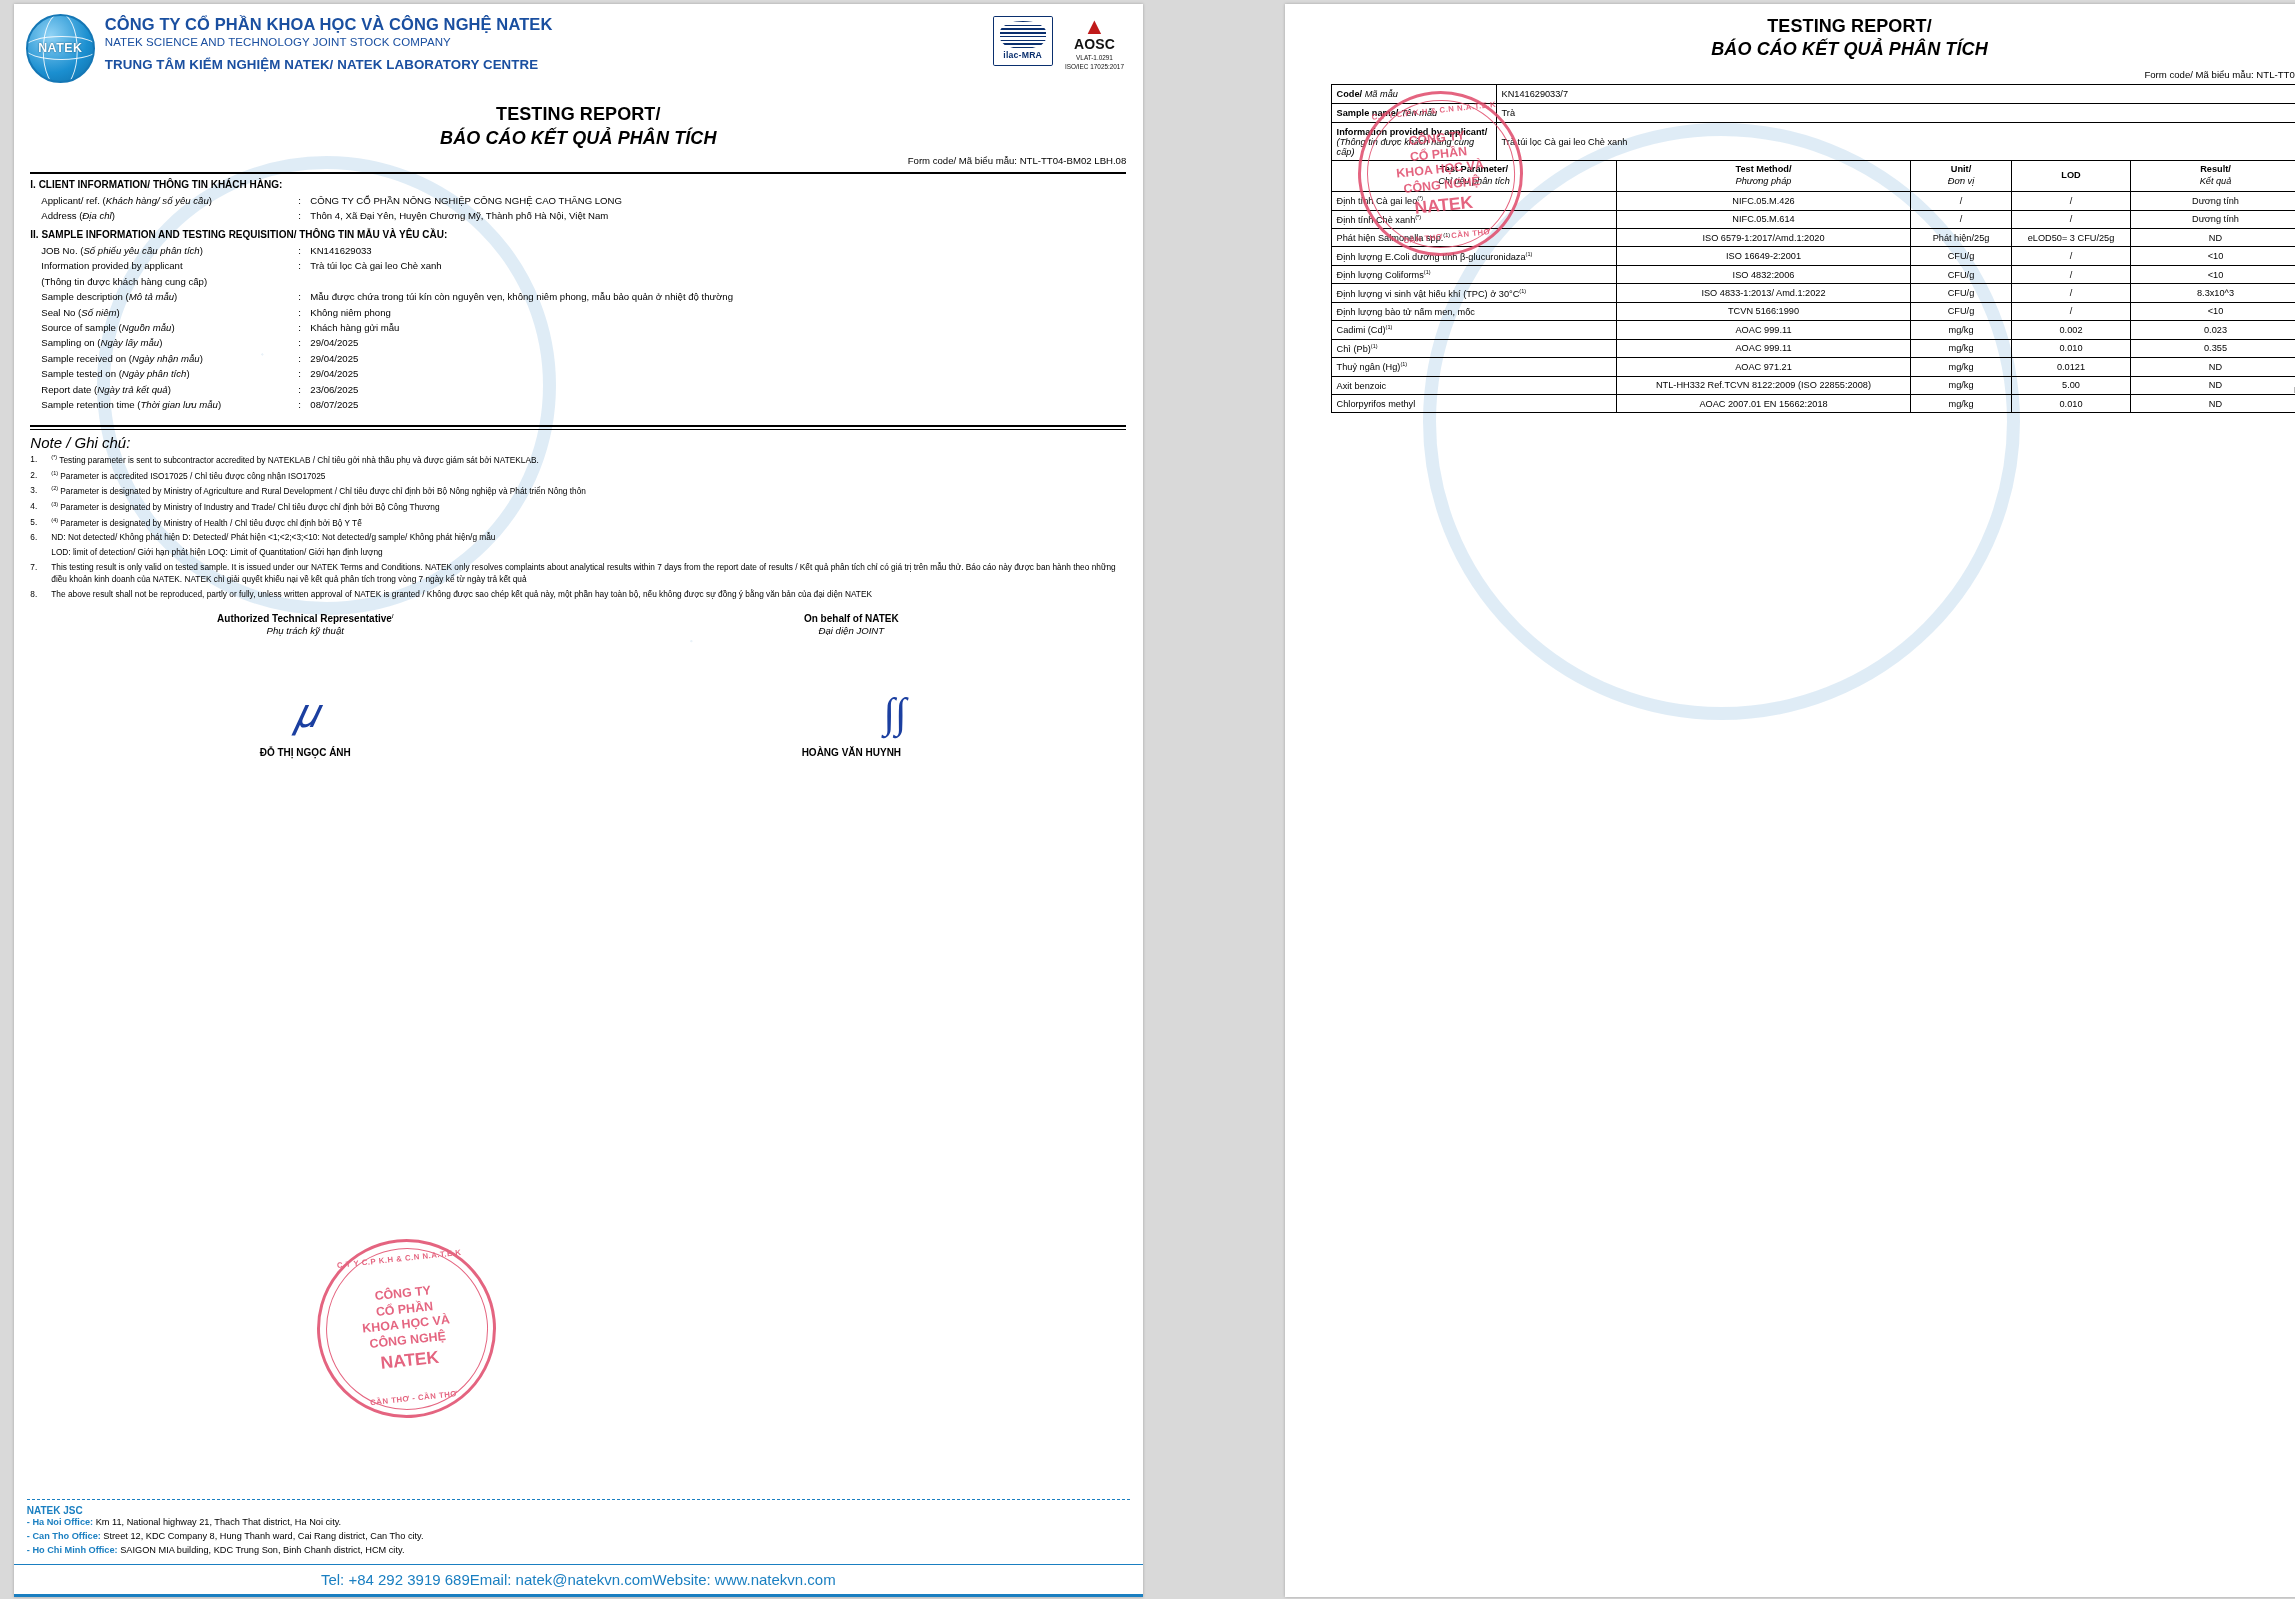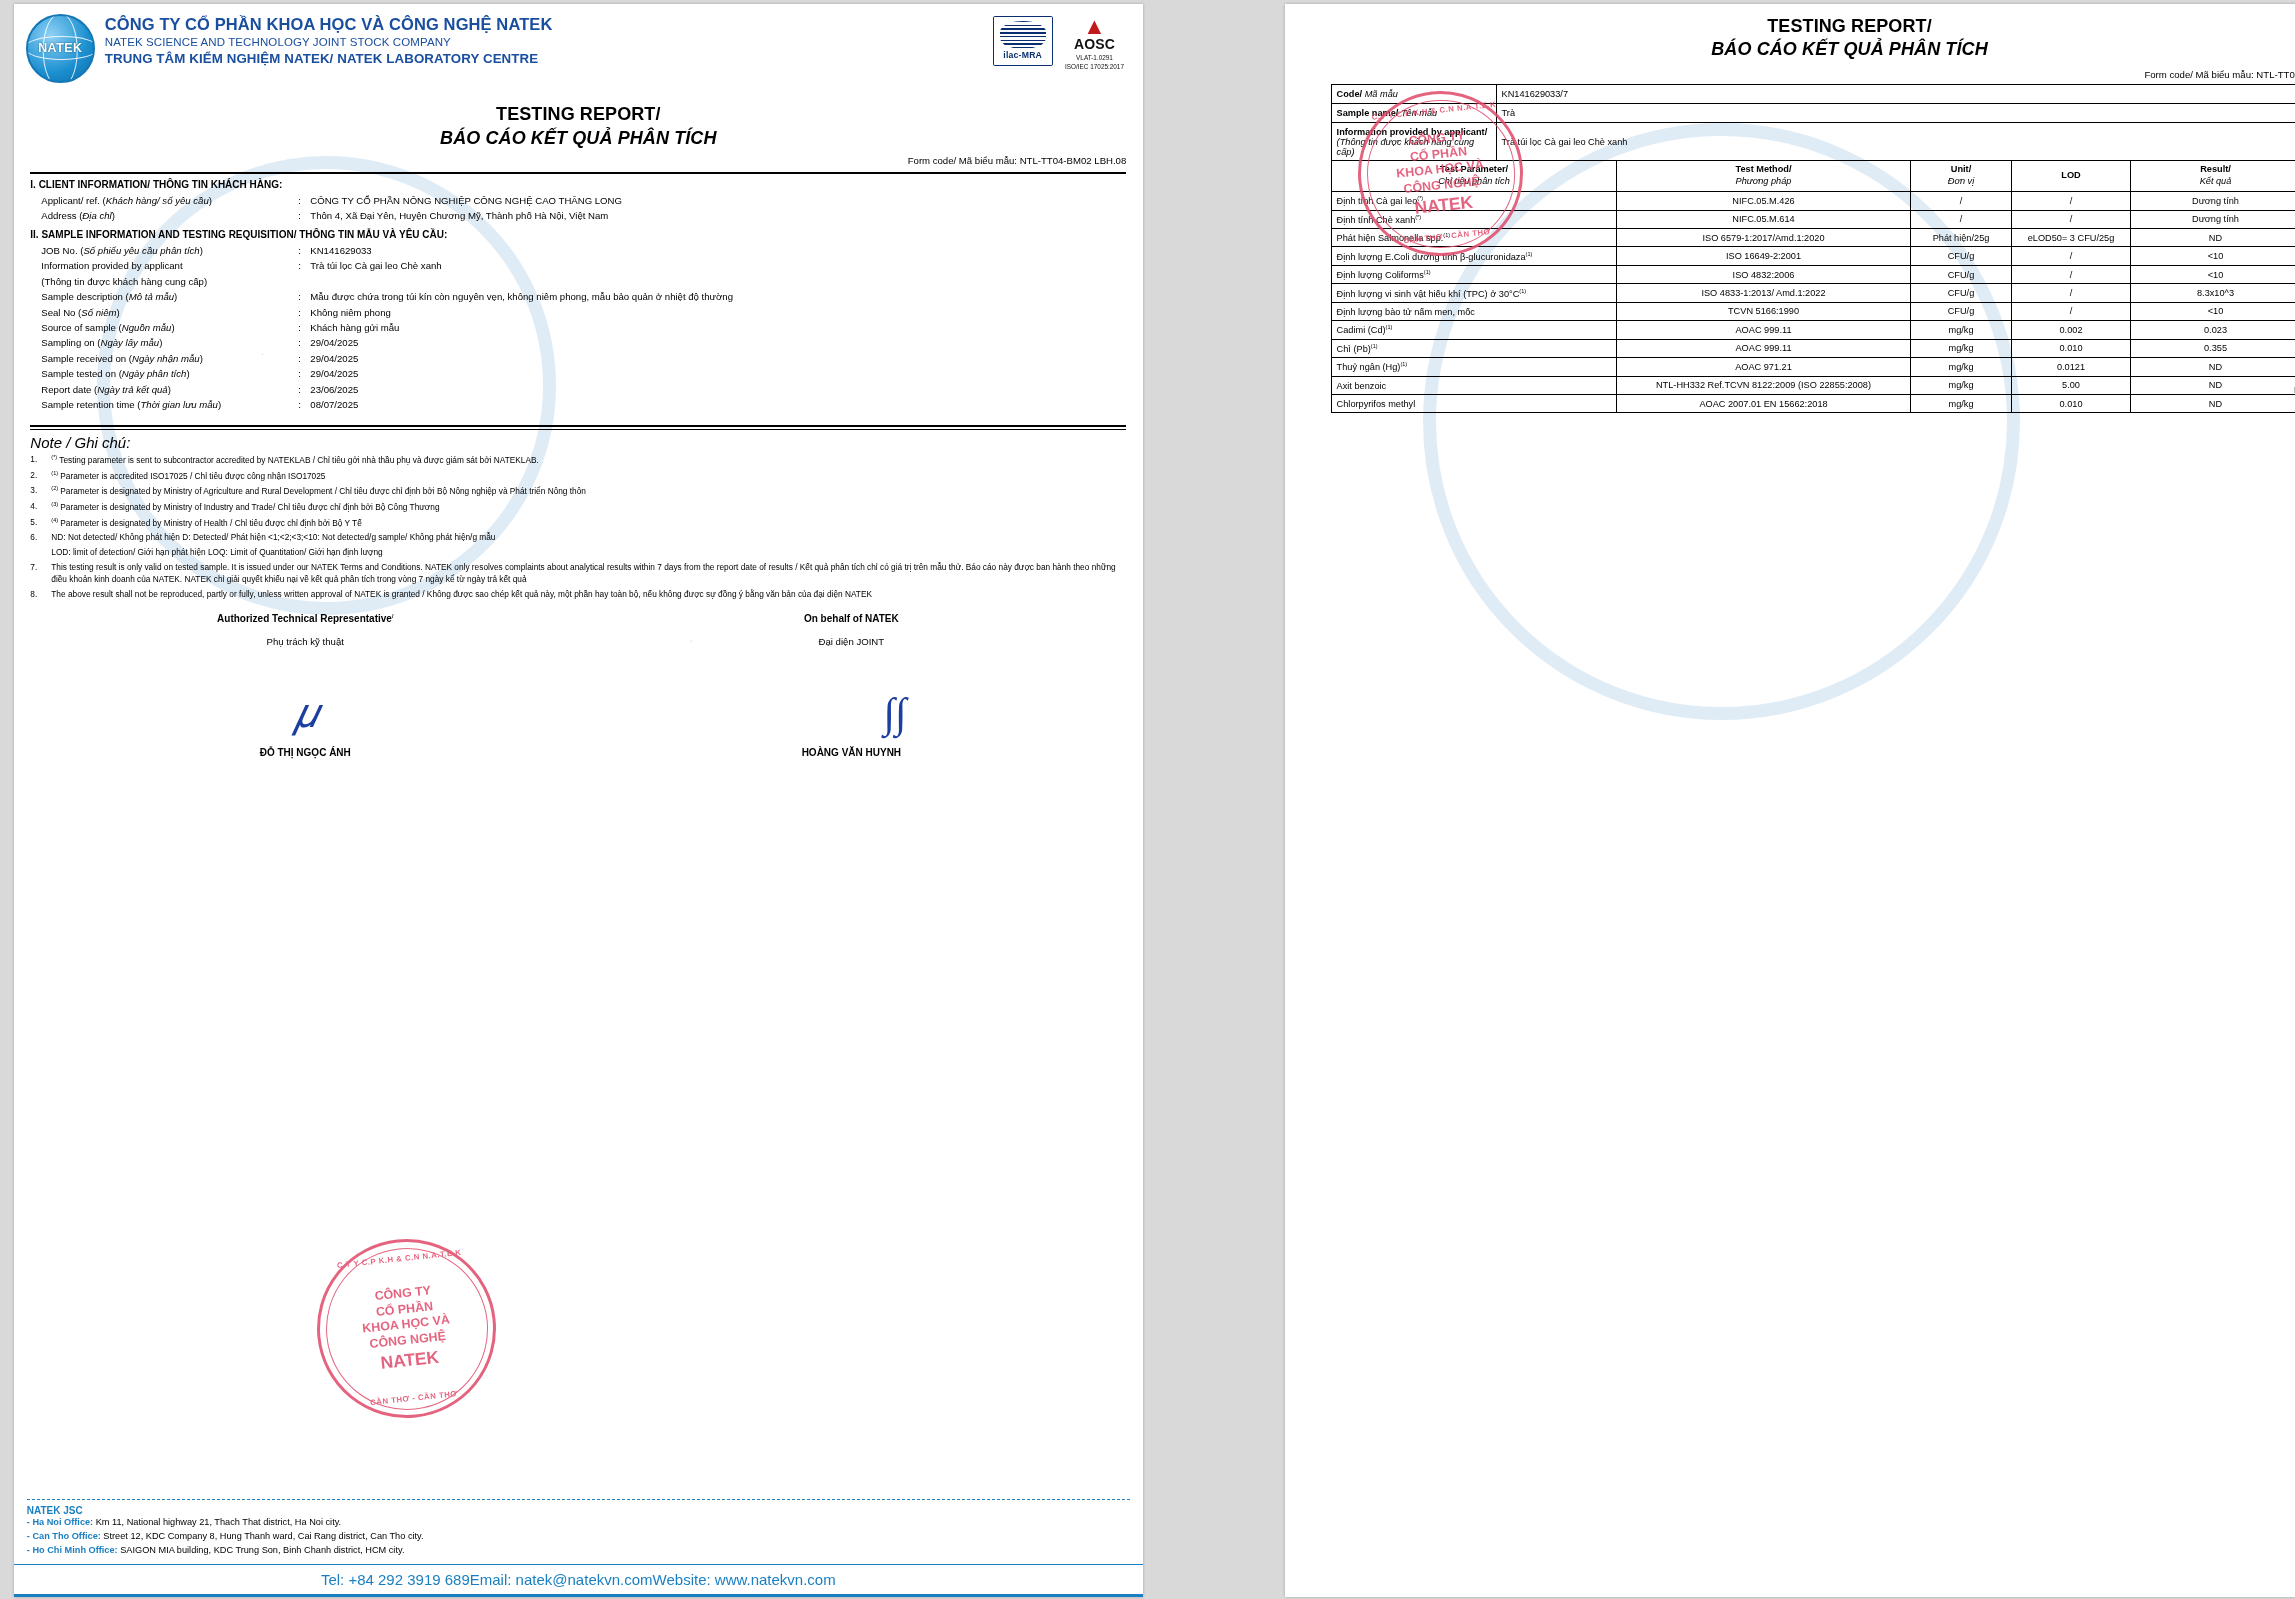--- a/index.html
+++ b/index.html
@@ -56,21 +56,21 @@
   .logo-globe:before { left:50%; top:-2.8px; width:50%; height:112%; transform:translateX(-50%); border-radius:50%; }
   .logo-globe:after { left:-6%; top:50%; width:112%; height:34%; transform:translateY(-50%); }
   .logo-text {
     position:absolute; left:0; right:0; top:50%; transform:translateY(-50%);
     text-align:center; color:#fff; font-weight:bold; font-size:12.4px; letter-spacing:0.5px;
     text-shadow:0 0 1.8px #05486e; z-index:3;
   }
   .company-block { flex:1; padding-left: 10px; padding-top: 2.8px; }
   .c-line1 { color:#1a4fa0; font-weight:bold; font-size:16.5px; letter-spacing:0.1px; }
   .c-line2 { color:#1a4fa0; font-size:11.5px; letter-spacing:0.1px; margin-top:1.8px; }
-  .c-line3 { color:#1a4fa0; font-weight:bold; font-size:13.3px; margin-top:3px; letter-spacing:0.1px; }
+  .c-line3 { color:#1a4fa0; font-weight:bold; font-size:13.3px; margin-top:9px; letter-spacing:0.1px; }
 
   .accred { display:flex; align-items:flex-start; gap:7.3px; padding-top:3.7px; }
   .ilac {
     width:60px; height:50px; border:0.9px solid #0a2f6e; border-radius:1.8px;
     display:flex; flex-direction:column; align-items:center; justify-content:center;
     background:#fff;
   }
   .ilac-lines { width:46px; height:27.5px;
     background: repeating-linear-gradient(to bottom, #0a2f6e 0 1.4px, #fff 1.4px 3.7px);
     border-radius: 50%/40%;
@@ -100,21 +100,21 @@
   .note-title { font-style:italic; font-size:15px; padding: 3.7px 0 2.8px 16.5px; }
   .notes { padding: 0 18.4px 0 16.5px; }
   .note-row { display:flex; font-size:8.3px; line-height:1.42; margin-bottom:3.2px; }
   .note-num { width:21px; flex:0 0 21px; }
   .note-txt { flex:1; }
   .sup { font-size:5.5px; vertical-align:super; }
 
   .sign-wrap { display:flex; margin-top:12px; padding: 0 18.4px; }
   .sign-col { flex:1; text-align:center; position:relative; height:152px; }
   .sign-h { font-weight:bold; font-size:10px; }
-  .sign-h2 { font-size:9.6px; margin-top:12px; }
+  .sign-h2 { font-style:italic; font-size:9.6px; margin-top:1px; }
   .sign-name { font-weight:bold; font-size:10px; position:absolute; bottom:7.3px; left:0; right:0; }
   .scribble {
     position:absolute; left:50%; transform:translateX(-50%);
     bottom:27.5px; color:#1b3fa0; font-size:42px; font-family:"Liberation Serif", serif;
     font-style:italic;
   }
   .stamp {
     position:absolute; width: 179px; height: 179px; border-radius:50%;
     border: 3.2px solid #e04a6a; color:#e04a6a;
     display:flex; flex-direction:column; align-items:center; justify-content:center;

